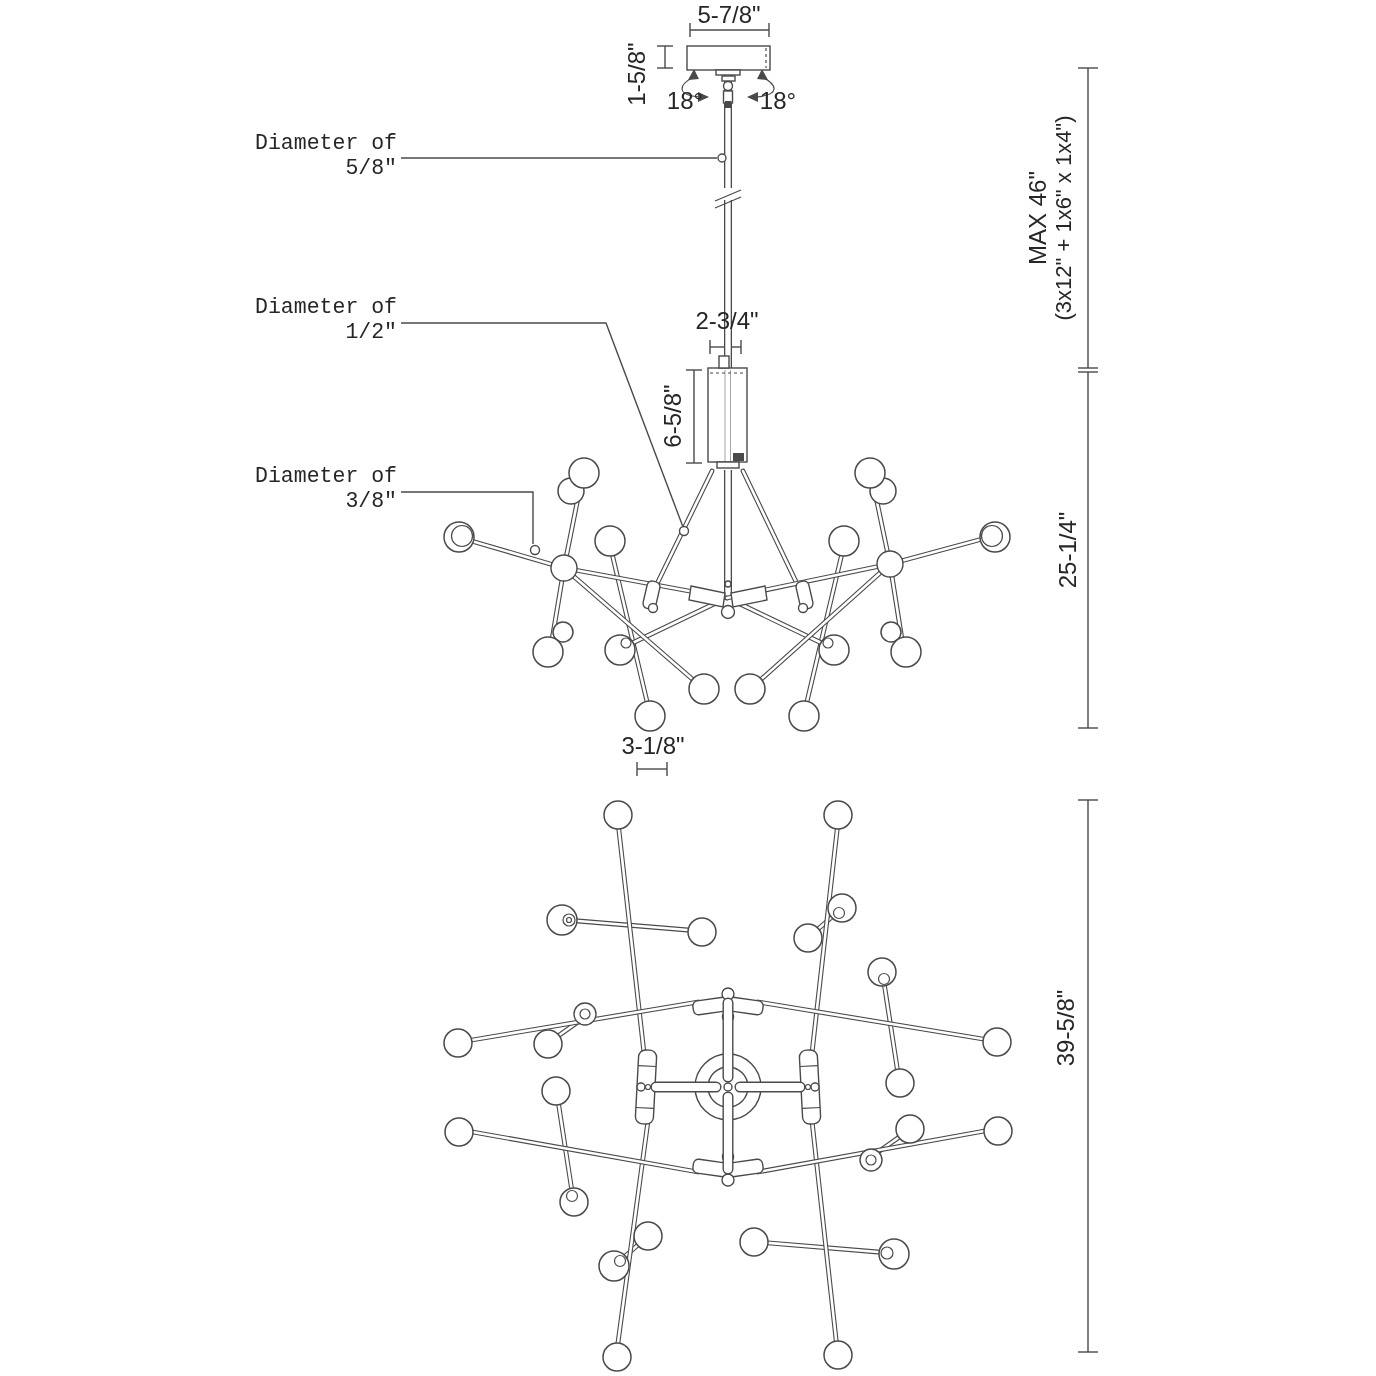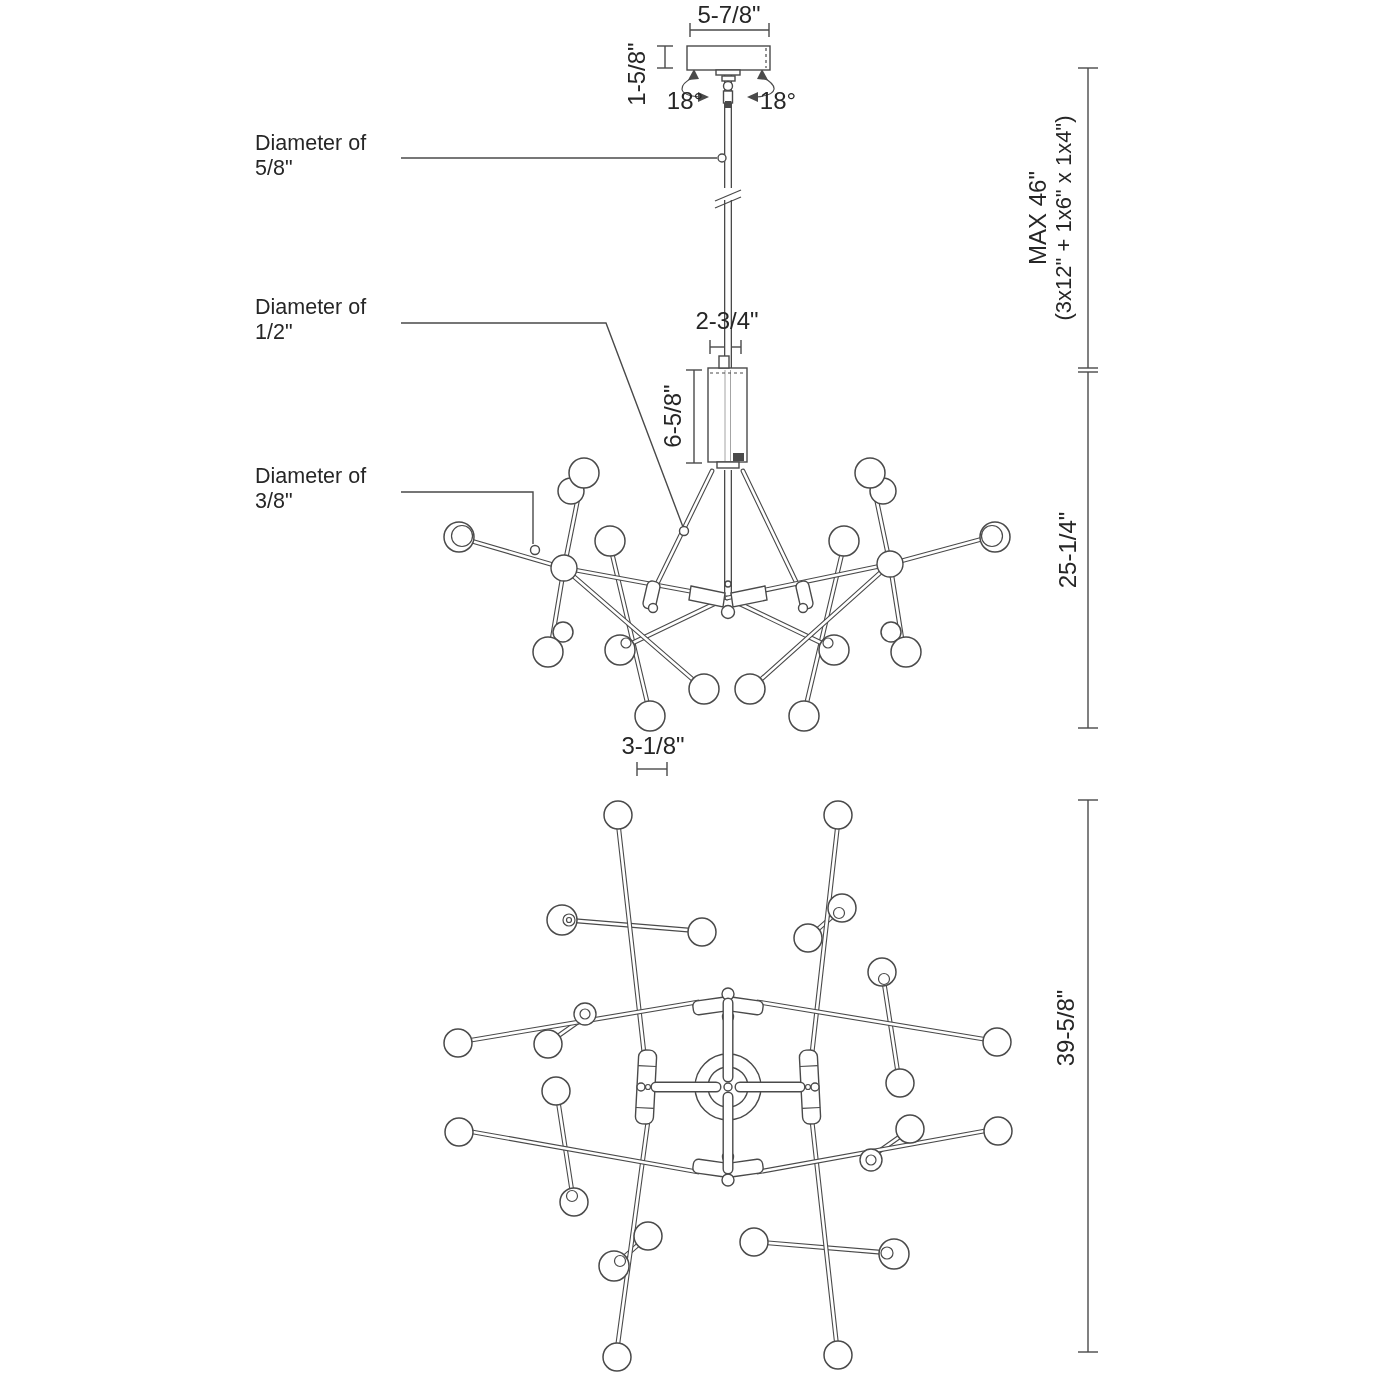--- a/index.html
+++ b/index.html
@@ -21,21 +21,21 @@
   
   .tube-o{stroke:#4a4a4a;stroke-width:4.8;fill:none;stroke-linecap:round;}
   .tube-i{stroke:#ffffff;stroke-width:2.6;fill:none;stroke-linecap:round;}
   .tube2-o{stroke:#4a4a4a;stroke-width:8;fill:none;stroke-linecap:butt;}
   .tube2-i{stroke:#ffffff;stroke-width:5.4;fill:none;stroke-linecap:butt;}
   .tube3-o{stroke:#4a4a4a;stroke-width:11;fill:none;stroke-linecap:round;}
   .tube3-i{stroke:#ffffff;stroke-width:8.2;fill:none;stroke-linecap:round;}
   
   .lbl{position:absolute;white-space:nowrap;color:#262626;}
   .c{text-align:center;}
-  .r{}
+  .r{text-align:right;font-family:Liberation Mono, monospace;}
   .rot{transform:rotate(-90deg);}
   .f24{font-size:24px;line-height:26px;}
   .f22{font-size:22px;line-height:26px;}
   .f21{font-size:21.5px;line-height:25px;}
 </style>
 </head>
 <body>
 
 <div class="canvas">
 

